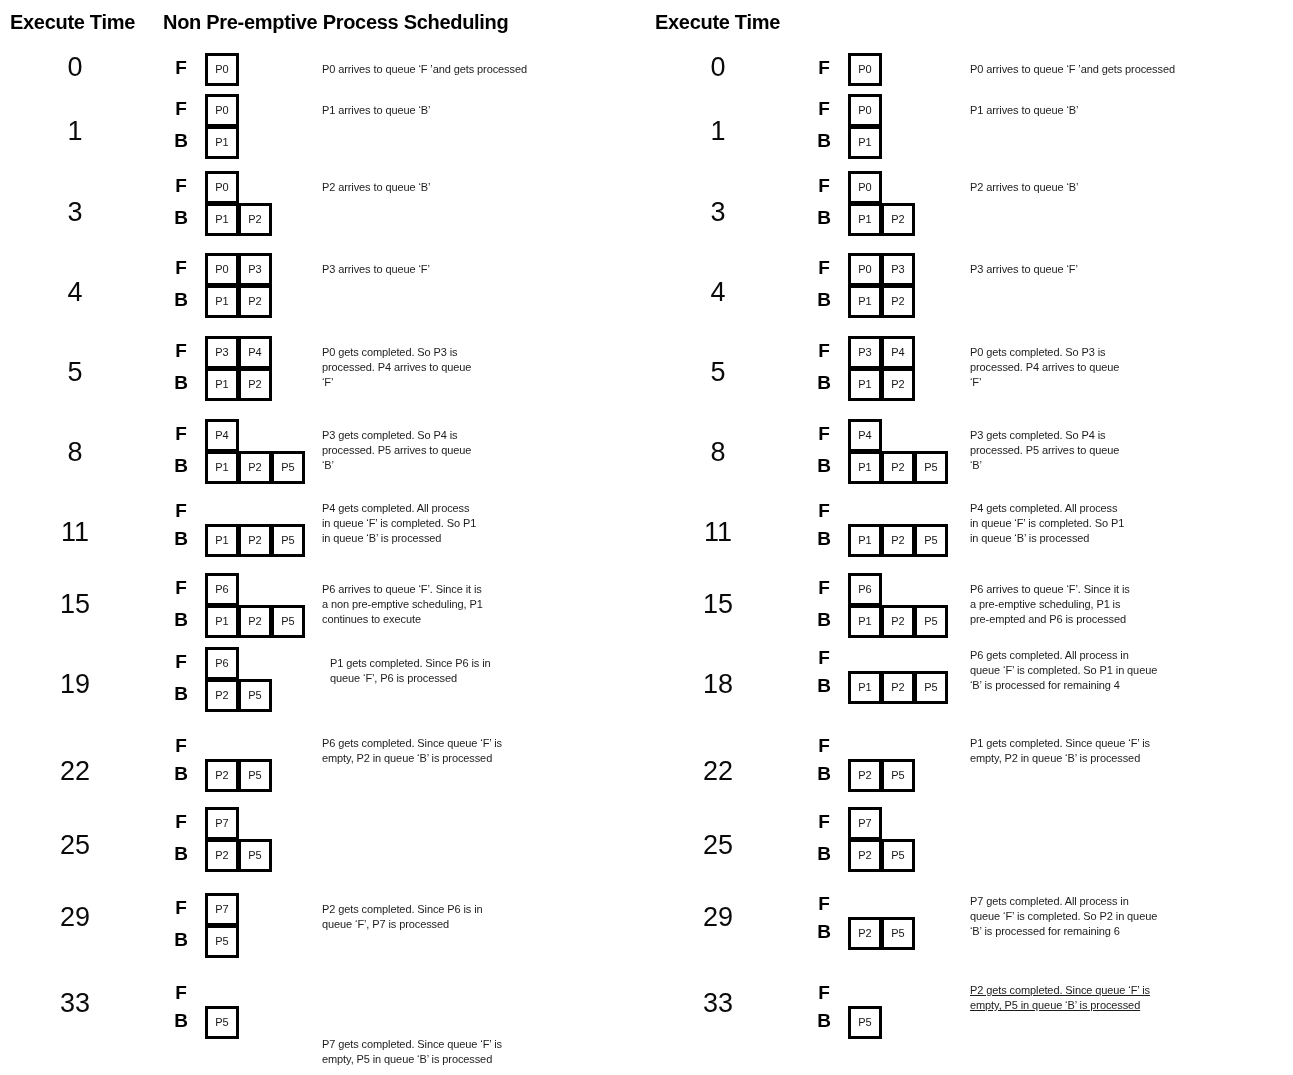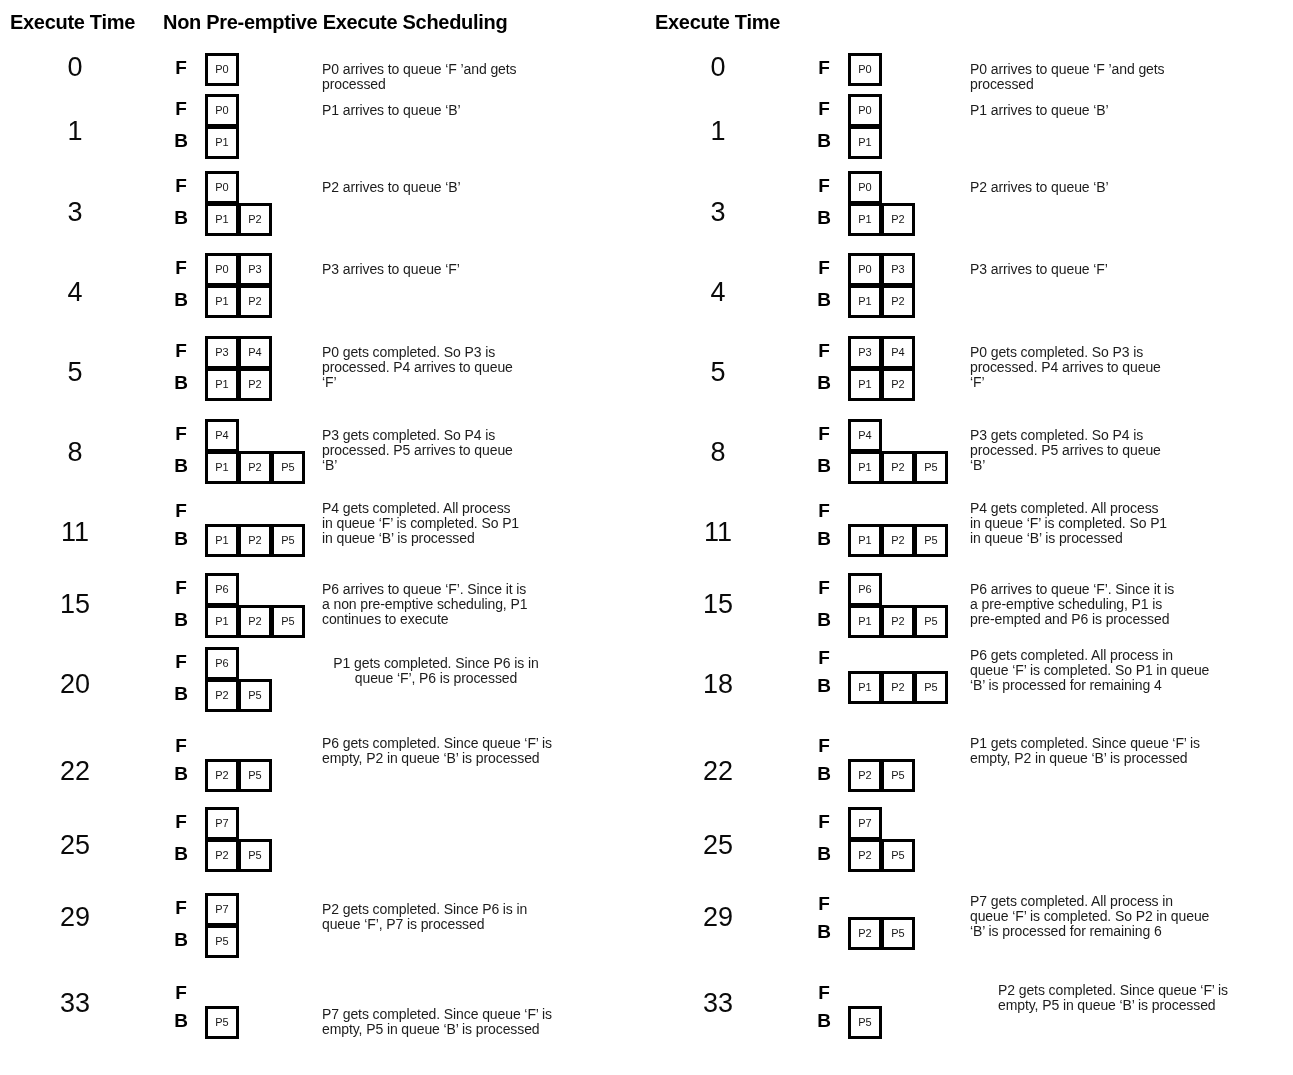--- a/index.html
+++ b/index.html
@@ -19,30 +19,30 @@
   .qlabel{
     position:absolute;width:24px;text-align:center;font-size:19px;
     font-weight:bold;line-height:20px;color:#000;
   }
   .pbox{
     position:absolute;width:34px;height:33px;box-sizing:border-box;
     border:3px solid #000;background:#fff;text-align:center;
     font-size:11px;line-height:27px;color:#161616;
   }
   .desc{
-    position:absolute;width:260px;font-size:14px;line-height:15px;
+    position:absolute;width:260px;font-size:11px;line-height:15px;
     color:#1c1c1c;white-space:pre-line;letter-spacing:-0.1px;
   }
 </style>
 </head>
 <body>
 
 <div id="diagram">
   <div class="header" style="left:10px">Execute Time</div>
-  <div class="header" style="left:163px">Non Pre-emptive Execute Scheduling</div>
+  <div class="header" style="left:163px">Non Pre-emptive Process Scheduling</div>
   <div class="header" style="left:655px">Execute Time</div>
 
 <div class="time" style="left: 30px; top: 53px;">0</div>
     <div class="qlabel" style="left: 169px; top: 58px;">F</div>
     <div class="pbox" style="left: 205px; top: 53px;">P0</div>
     <div class="desc" style="left: 322px; top: 62px;">P0 arrives to queue ‘F ’and gets processed</div>
     <div class="time" style="left: 30px; top: 117px;">1</div>
     <div class="qlabel" style="left: 169px; top: 99px;">F</div>
     <div class="pbox" style="left: 205px; top: 94px;">P0</div>
     <div class="qlabel" style="left: 169px; top: 131px;">B</div>
@@ -95,27 +95,27 @@
     <div class="time" style="left: 30px; top: 590px;">15</div>
     <div class="qlabel" style="left: 169px; top: 578px;">F</div>
     <div class="pbox" style="left: 205px; top: 573px;">P6</div>
     <div class="qlabel" style="left: 169px; top: 610px;">B</div>
     <div class="pbox" style="left: 205px; top: 605px;">P1</div>
     <div class="pbox" style="left: 238px; top: 605px;">P2</div>
     <div class="pbox" style="left: 271px; top: 605px;">P5</div>
     <div class="desc" style="left: 322px; top: 582px;">P6 arrives to queue ‘F’. Since it is
 a non pre-emptive scheduling, P1
 continues to execute</div>
-    <div class="time" style="left: 30px; top: 670px;">20</div>
+    <div class="time" style="left: 30px; top: 670px;">19</div>
     <div class="qlabel" style="left: 169px; top: 652px;">F</div>
     <div class="pbox" style="left: 205px; top: 647px;">P6</div>
     <div class="qlabel" style="left: 169px; top: 684px;">B</div>
     <div class="pbox" style="left: 205px; top: 679px;">P2</div>
     <div class="pbox" style="left: 238px; top: 679px;">P5</div>
-    <div class="desc" style="left: 306px; top: 656px; text-align: center;">P1 gets completed. Since P6 is in
+    <div class="desc" style="left: 330px; top: 656px;">P1 gets completed. Since P6 is in
 queue ‘F’, P6 is processed</div>
     <div class="time" style="left: 30px; top: 757px;">22</div>
     <div class="qlabel" style="left: 169px; top: 736px;">F</div>
     <div class="qlabel" style="left: 169px; top: 764px;">B</div>
     <div class="pbox" style="left: 205px; top: 759px;">P2</div>
     <div class="pbox" style="left: 238px; top: 759px;">P5</div>
     <div class="desc" style="left: 322px; top: 736px;">P6 gets completed. Since queue ‘F’ is
 empty, P2 in queue ‘B’ is processed</div>
     <div class="time" style="left: 30px; top: 831px;">25</div>
     <div class="qlabel" style="left: 169px; top: 812px;">F</div>
@@ -127,21 +127,21 @@
     <div class="qlabel" style="left: 169px; top: 898px;">F</div>
     <div class="pbox" style="left: 205px; top: 893px;">P7</div>
     <div class="qlabel" style="left: 169px; top: 930px;">B</div>
     <div class="pbox" style="left: 205px; top: 925px;">P5</div>
     <div class="desc" style="left: 322px; top: 902px;">P2 gets completed. Since P6 is in
 queue ‘F’, P7 is processed</div>
     <div class="time" style="left: 30px; top: 989px;">33</div>
     <div class="qlabel" style="left: 169px; top: 983px;">F</div>
     <div class="qlabel" style="left: 169px; top: 1011px;">B</div>
     <div class="pbox" style="left: 205px; top: 1006px;">P5</div>
-    <div class="desc" style="left: 322px; top: 1007px;">P7 gets completed. Since queue ‘F’ is
+    <div class="desc" style="left: 322px; top: 1037px;">P7 gets completed. Since queue ‘F’ is
 empty, P5 in queue ‘B’ is processed</div>
     <div class="time" style="left: 673px; top: 53px;">0</div>
     <div class="qlabel" style="left: 812px; top: 58px;">F</div>
     <div class="pbox" style="left: 848px; top: 53px;">P0</div>
     <div class="desc" style="left: 970px; top: 62px;">P0 arrives to queue ‘F ’and gets processed</div>
     <div class="time" style="left: 673px; top: 117px;">1</div>
     <div class="qlabel" style="left: 812px; top: 99px;">F</div>
     <div class="pbox" style="left: 848px; top: 94px;">P0</div>
     <div class="qlabel" style="left: 812px; top: 131px;">B</div>
     <div class="pbox" style="left: 848px; top: 126px;">P1</div>
@@ -227,15 +227,15 @@
     <div class="qlabel" style="left: 812px; top: 922px;">B</div>
     <div class="pbox" style="left: 848px; top: 917px;">P2</div>
     <div class="pbox" style="left: 881px; top: 917px;">P5</div>
     <div class="desc" style="left: 970px; top: 894px;">P7 gets completed. All process in
 queue ‘F’ is completed. So P2 in queue
 ‘B’ is processed for remaining 6</div>
     <div class="time" style="left: 673px; top: 989px;">33</div>
     <div class="qlabel" style="left: 812px; top: 983px;">F</div>
     <div class="qlabel" style="left: 812px; top: 1011px;">B</div>
     <div class="pbox" style="left: 848px; top: 1006px;">P5</div>
-    <div class="desc" style="left: 998px; top: 983px;">P2 gets completed. Since queue ‘F’ is
+    <div class="desc" style="left: 970px; top: 983px; text-decoration: underline;">P2 gets completed. Since queue ‘F’ is
 empty, P5 in queue ‘B’ is processed</div>
   </div>
 
 </body></html>

